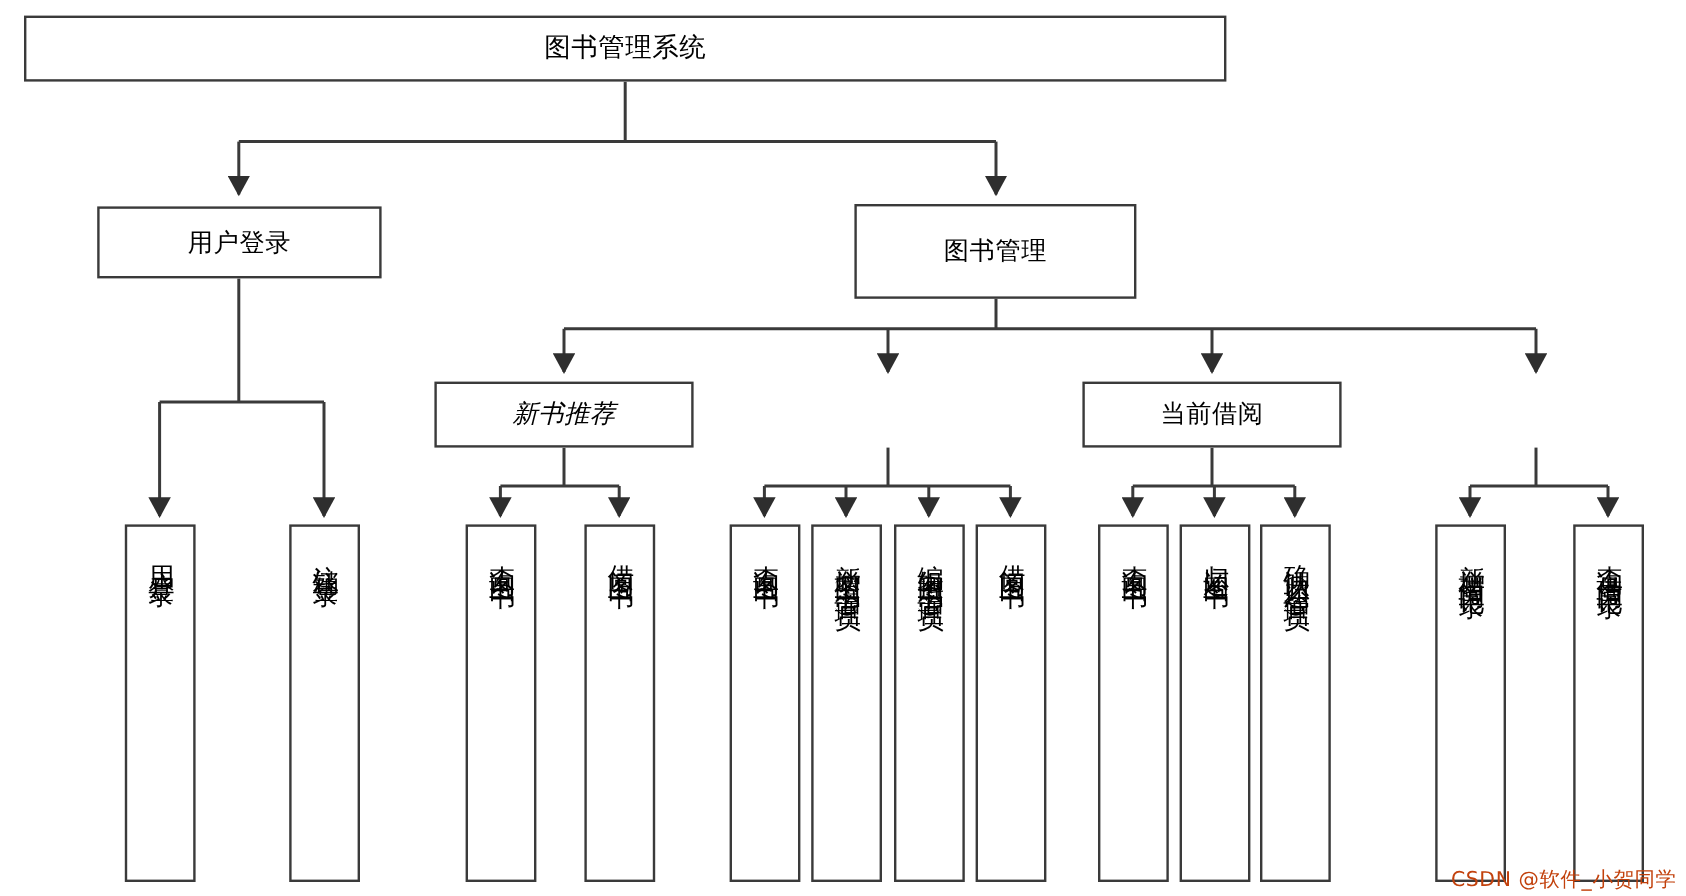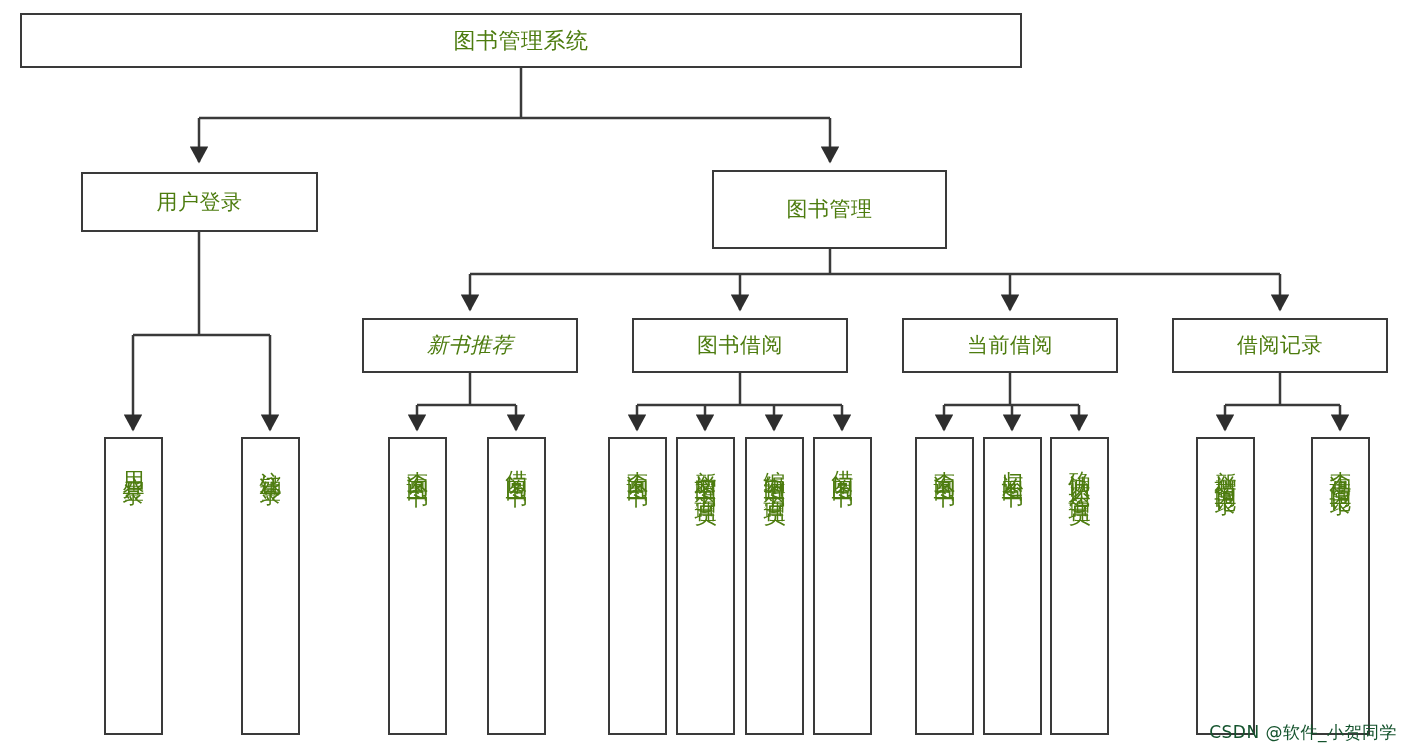--- a/index.html
+++ b/index.html
@@ -25,21 +25,21 @@
     height: 747px;
   }
   .node {
     position: absolute;
     box-sizing: border-box;
     border: 2.5px solid #3a3a3a;
     background: #ffffff;
     display: flex;
     align-items: center;
     justify-content: center;
-    color: #4d7c0f;
+    color: #000000;
     z-index: 3;
   }
   .node-label {
     display: block;
     text-align: center;
     line-height: 1.18;
     white-space: nowrap;
   }
   .node.horiz .node-label {
     font-size: 21px;
@@ -59,21 +59,21 @@
     font-size: 22px;
     letter-spacing: 5px;
     line-height: 1;
     white-space: nowrap;
   }
   .watermark {
     position: absolute;
     right: 8px;
     bottom: 3px;
     font-size: 17px;
-    color: #14532d;
+    color: #c2410c;
     z-index: 6;
     white-space: nowrap;
     letter-spacing: 0.5px;
   }
 </style>
 </head>
 <body>
 
 <div id="canvas">
 
@@ -136,31 +136,25 @@
   </div>
 
   <div class="node horiz" style="left:712px; top:170px; width:235px; height:79px;">
     <span class="node-label">图书管理</span>
   </div>
 
   <div class="node horiz" style="left:362px; top:318px; width:216px; height:55px;font-style:italic;">
     <span class="node-label">新书推荐</span>
   </div>
 
-  <div class="node horiz" style="left:632px; top:318px; width:216px; height:55px;">
-    <span class="node-label">图书借阅</span>
-  </div>
 
   <div class="node horiz" style="left:902px; top:318px; width:216px; height:55px;">
     <span class="node-label">当前借阅</span>
   </div>
 
-  <div class="node horiz" style="left:1172px; top:318px; width:216px; height:55px;">
-    <span class="node-label">借阅记录</span>
-  </div>
 
   <div class="node vert" style="left:104px; top:437px; width:59px; height:298px;">
     <span class="node-label">用户登录</span>
   </div>
 
   <div class="node vert" style="left:241px; top:437px; width:59px; height:298px;">
     <span class="node-label">注销登录</span>
   </div>
 
   <div class="node vert" style="left:388px; top:437px; width:59px; height:298px;">

